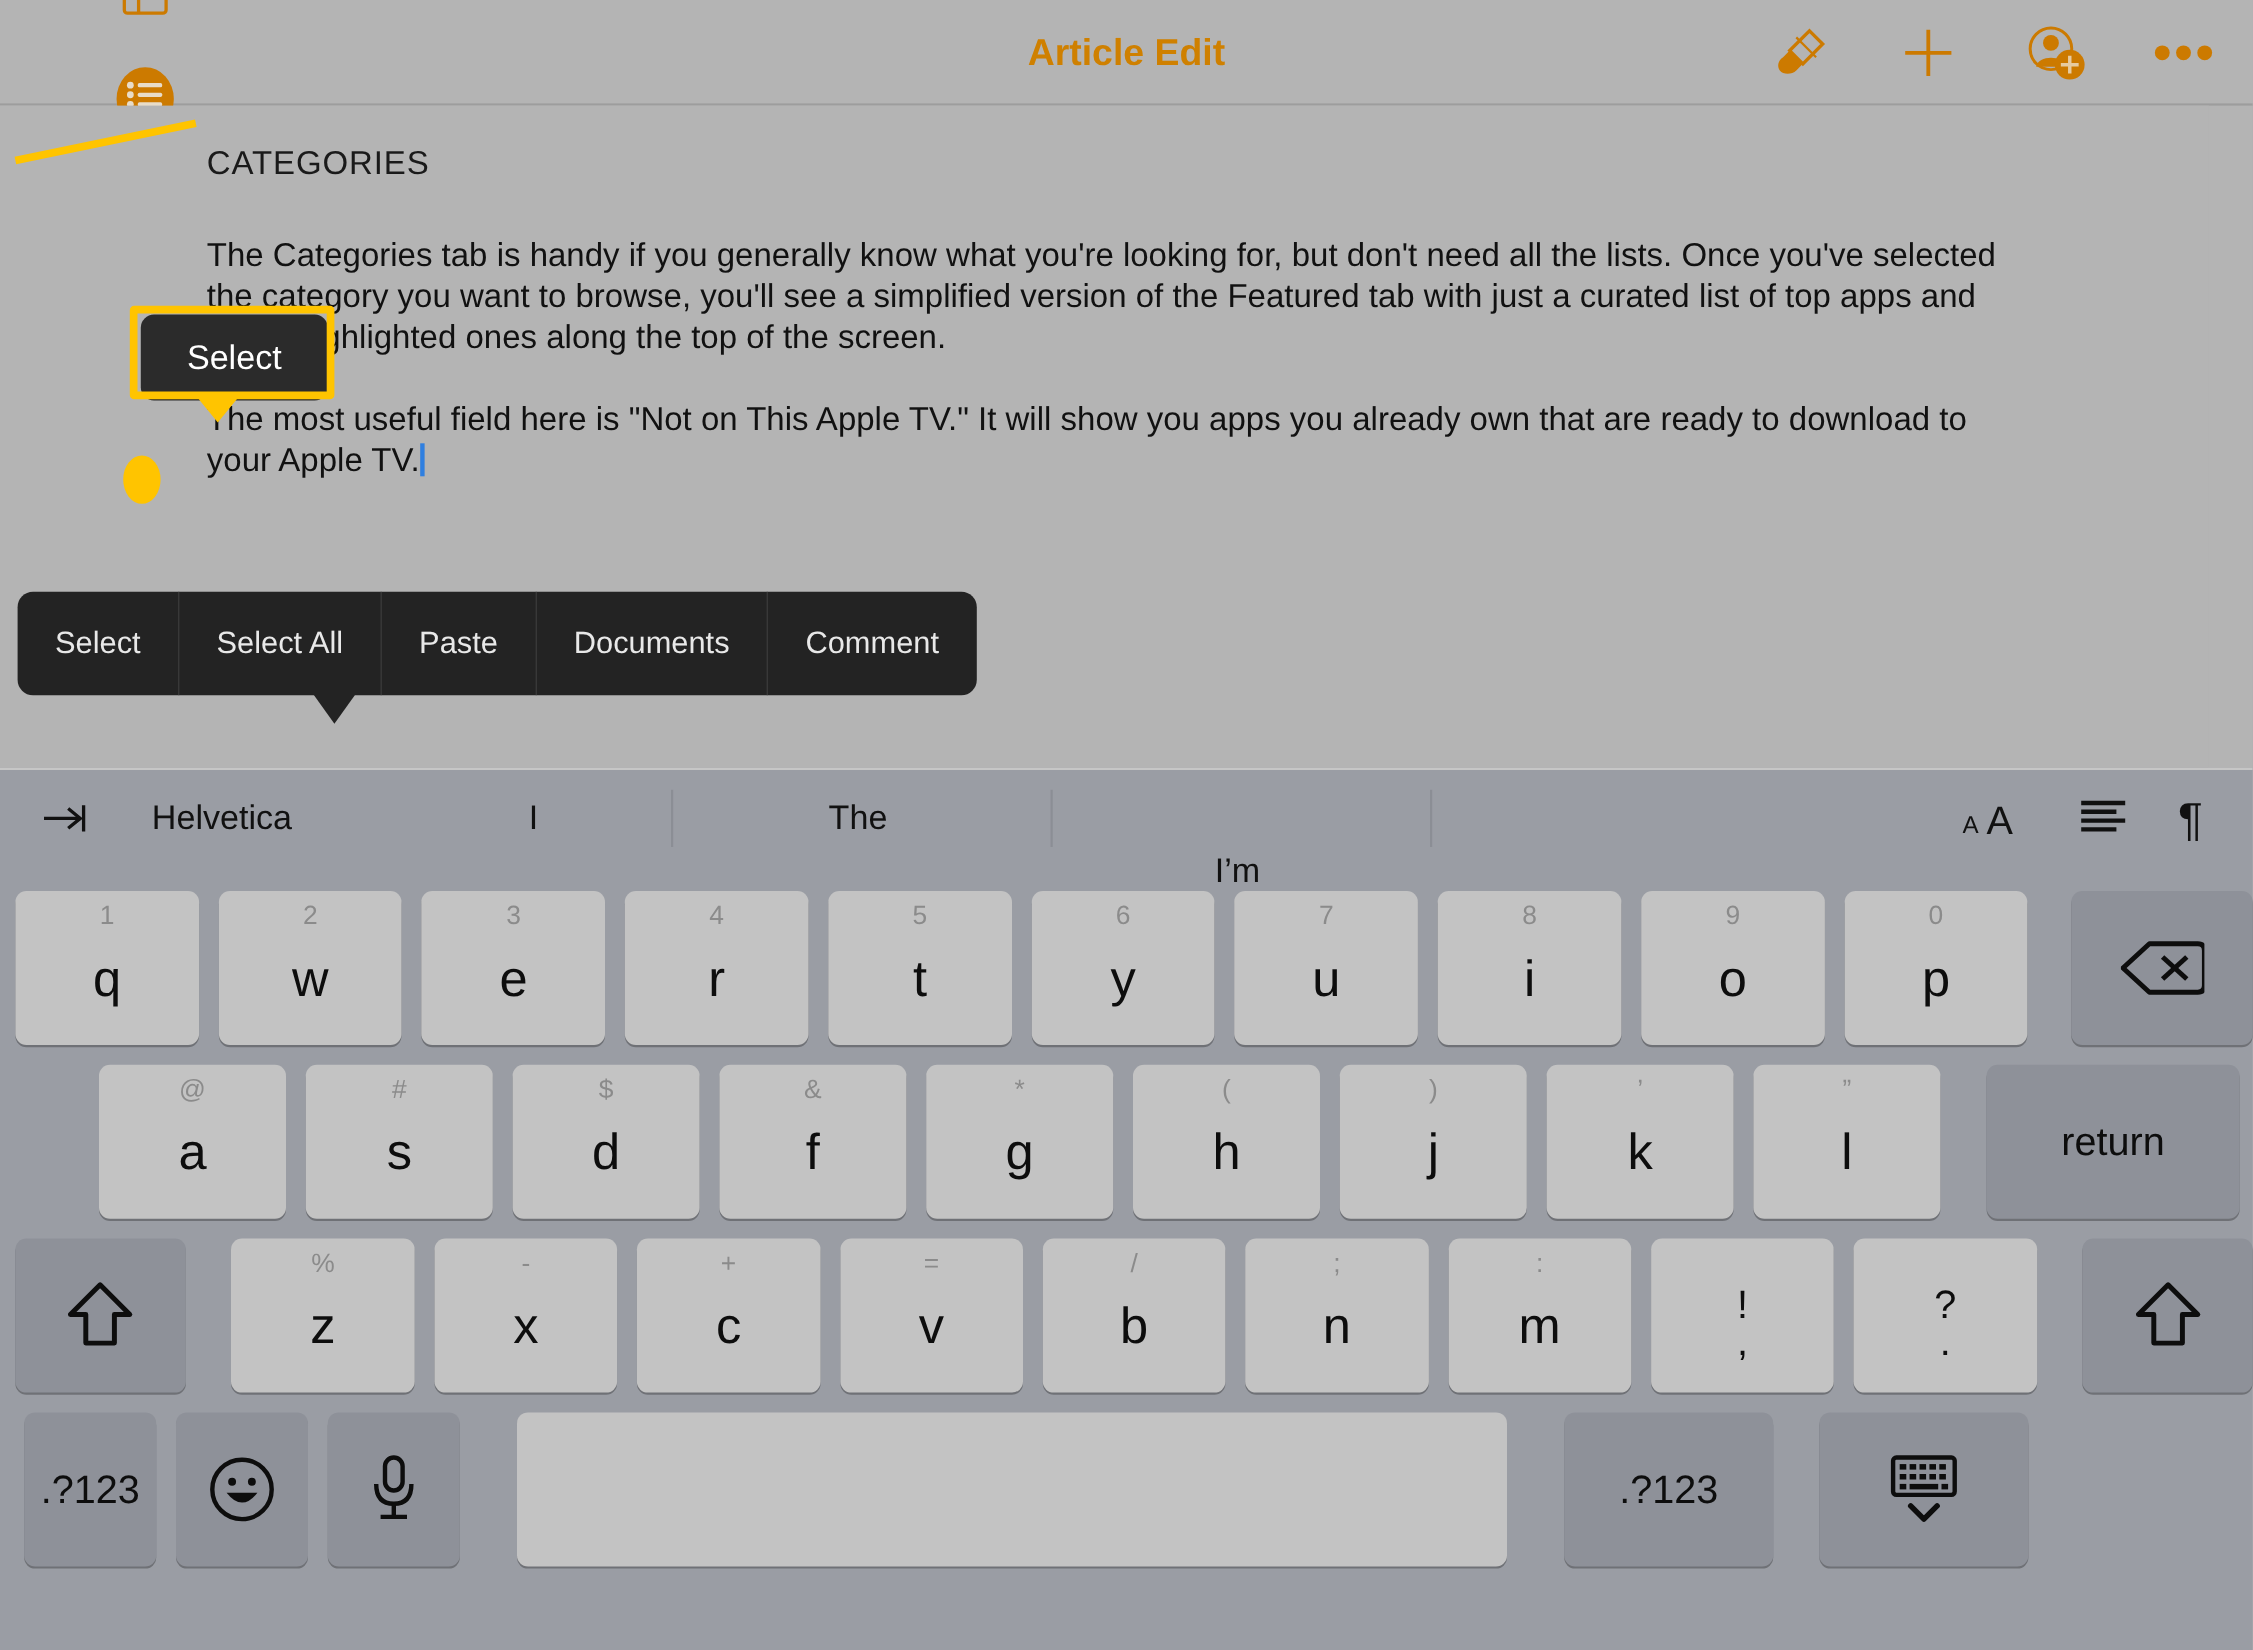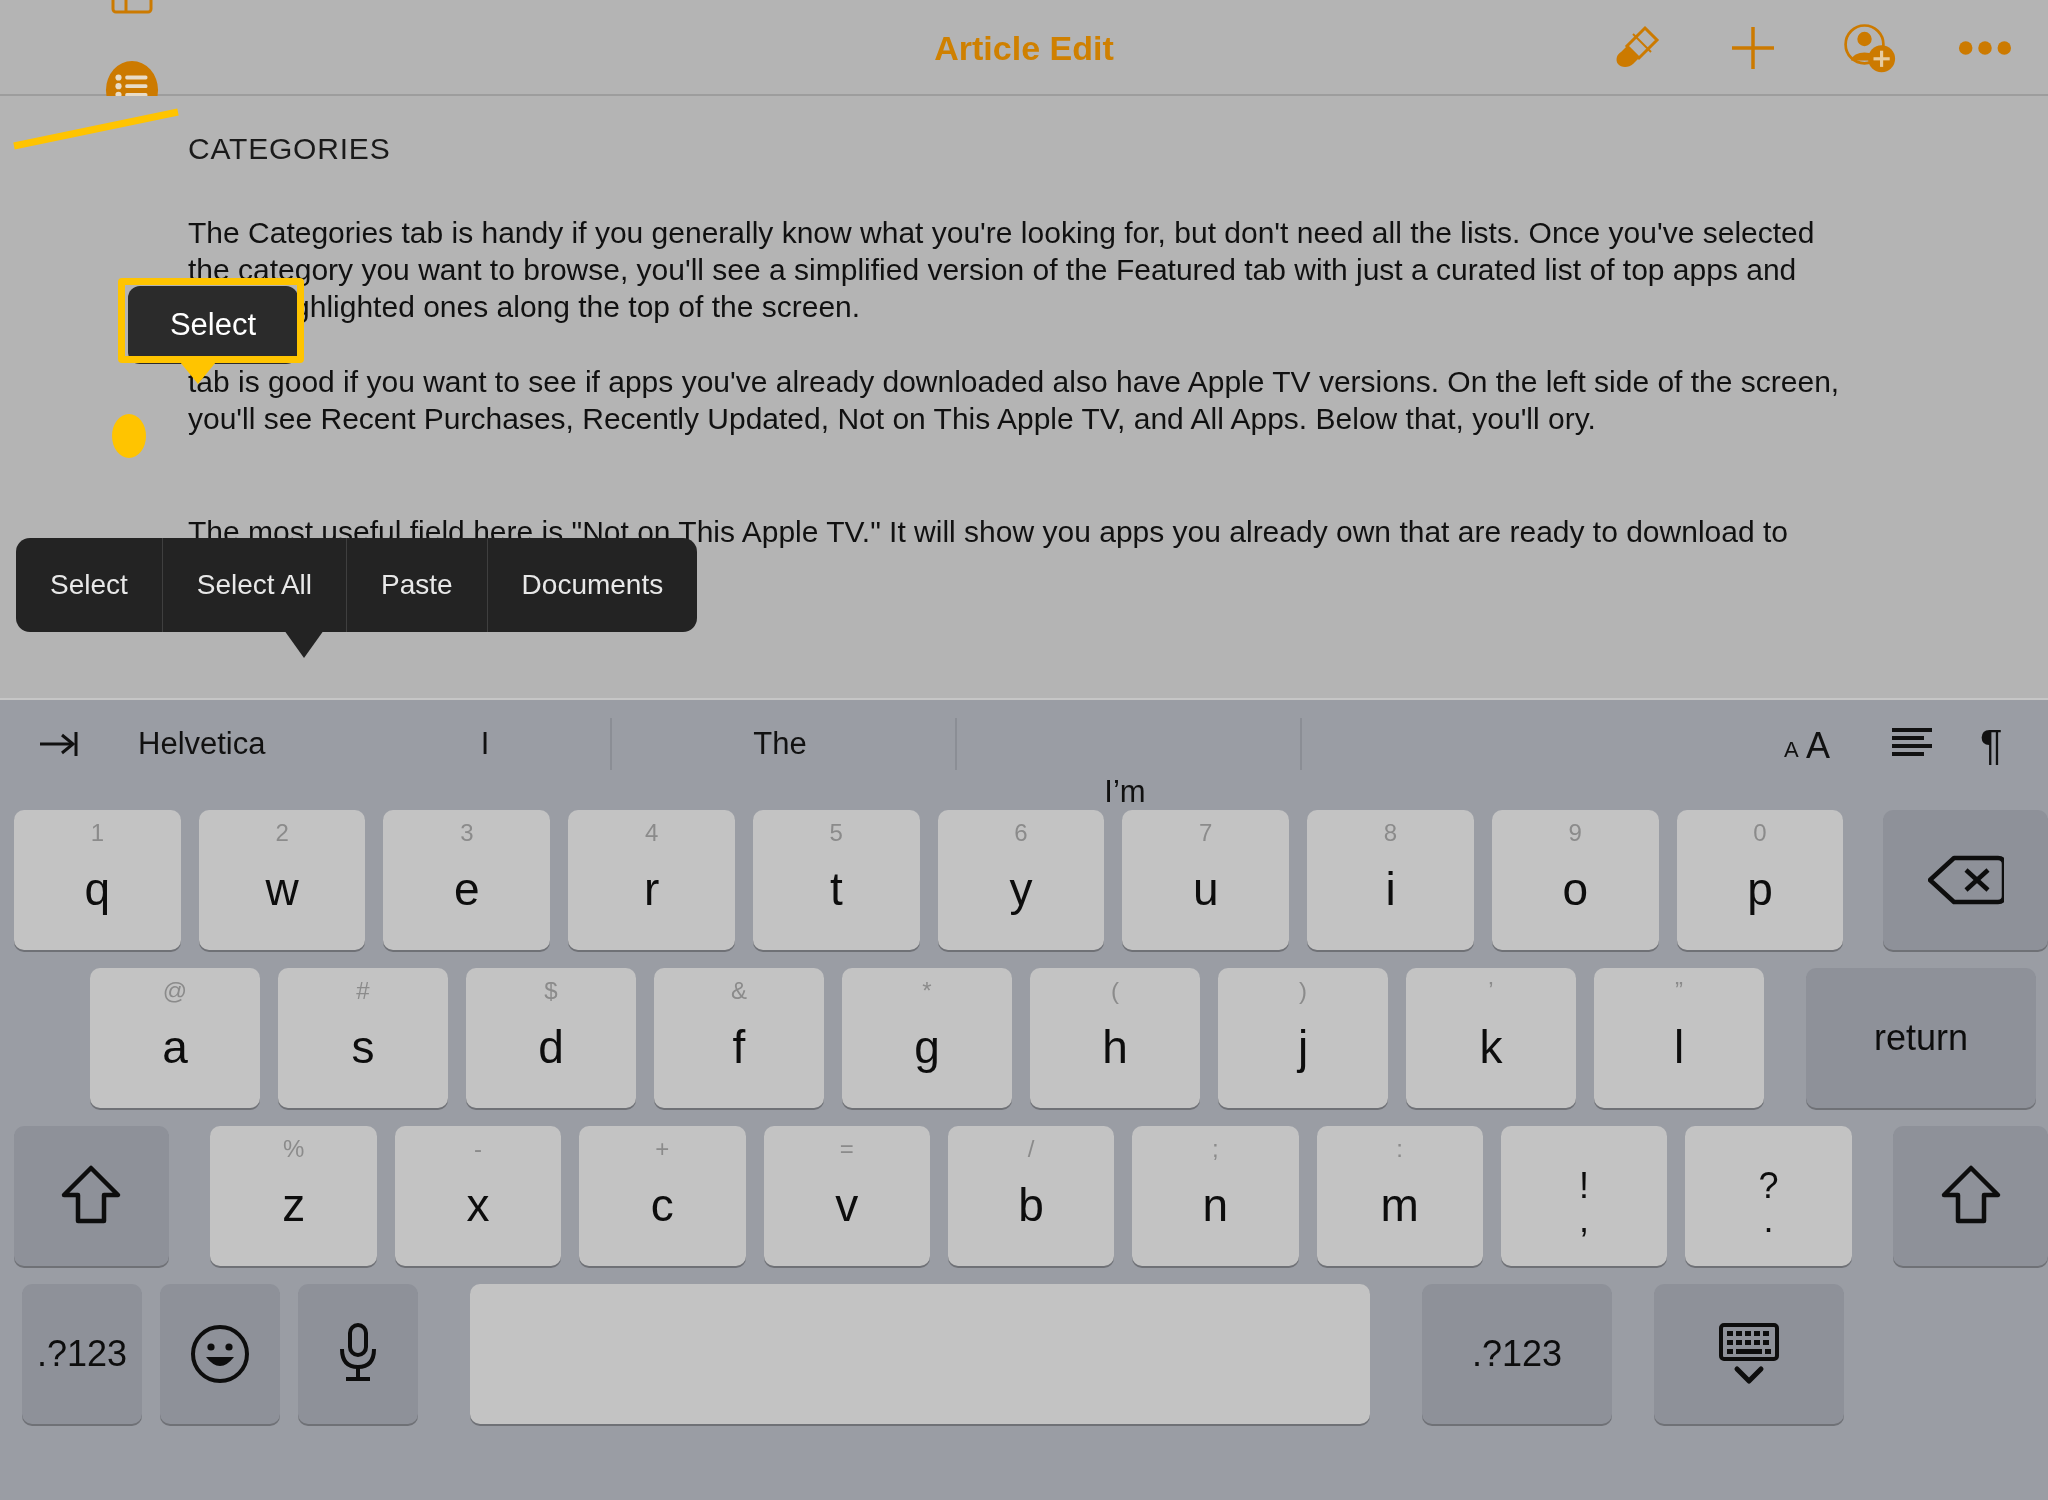--- a/index.html
+++ b/index.html
@@ -221,21 +221,20 @@
           <circle cx="48" cy="9" r="7" fill="#cc7a00"></circle>
         </svg>
       </div>
     </div>
   </div>
 
   <div id="doc">
     <div id="doc-inner">
       <div id="doc-heading">CATEGORIES</div>
       <div class="doc-p">The Categories tab is handy if you generally know what you're looking for, but don't need all the lists. Once you've selected the category you want to browse, you'll see a simplified version of the Featured tab with just a curated list of top apps and some highlighted ones along the top of the screen.</div>
-      <div class="doc-p" id="para2">tab is good if you want to see if apps you've already downloaded also have Apple TV versions. On the left side of the screen, you'll see Recent Purchases, Recently Updated, Not on This Apple TV, and All Apps. Below that, you'll ory.</div>
       <div class="doc-p"><span>The most useful field here is "Not on This Apple TV." It will show you apps you already own that are ready to download to your Apple TV.</span><span class="caret"></span></div>
     </div>
   </div>
 
   <svg id="callout-line">
     <line x1="178" y1="112" x2="14" y2="146" stroke="#FFC400" stroke-width="7"></line>
   </svg>
   <div id="callout-wrap">
     <div id="callout-bubble">
       <span id="callout-label">Select</span>
@@ -243,20 +242,21 @@
     <div id="callout-highlight"></div>
     <div id="callout-tail"></div>
   </div>
   <div id="callout-dot"></div>
 
   <div id="ctx-menu">
     <div class="ctx-item">Select</div>
     <div class="ctx-item">Select All</div>
     <div class="ctx-item">Paste</div>
     <div class="ctx-item">Documents</div>
+    <div class="ctx-item">Comment</div>
   </div>
   <div id="ctx-tail"></div>
 
   <div id="keyboard">
 
     <div id="suggestbar">
       <div id="sb-tab">
         <svg width="44" height="34" viewBox="0 0 44 34">
           <line x1="2" y1="17" x2="34" y2="17" stroke="#111" stroke-width="3"></line>
           <path d="M24 8 L35 17 L24 26" fill="none" stroke="#111" stroke-width="3"></path>

